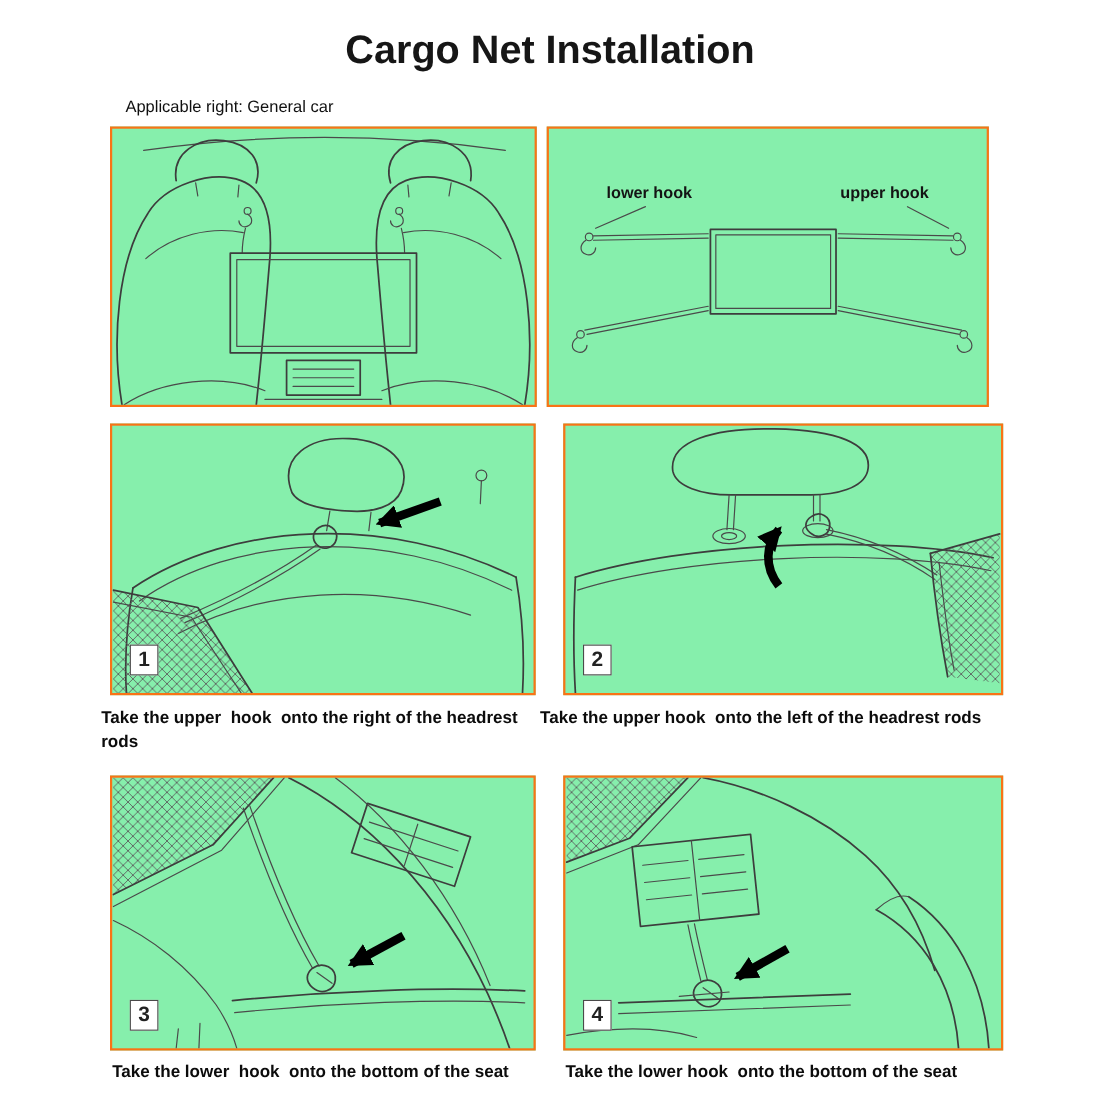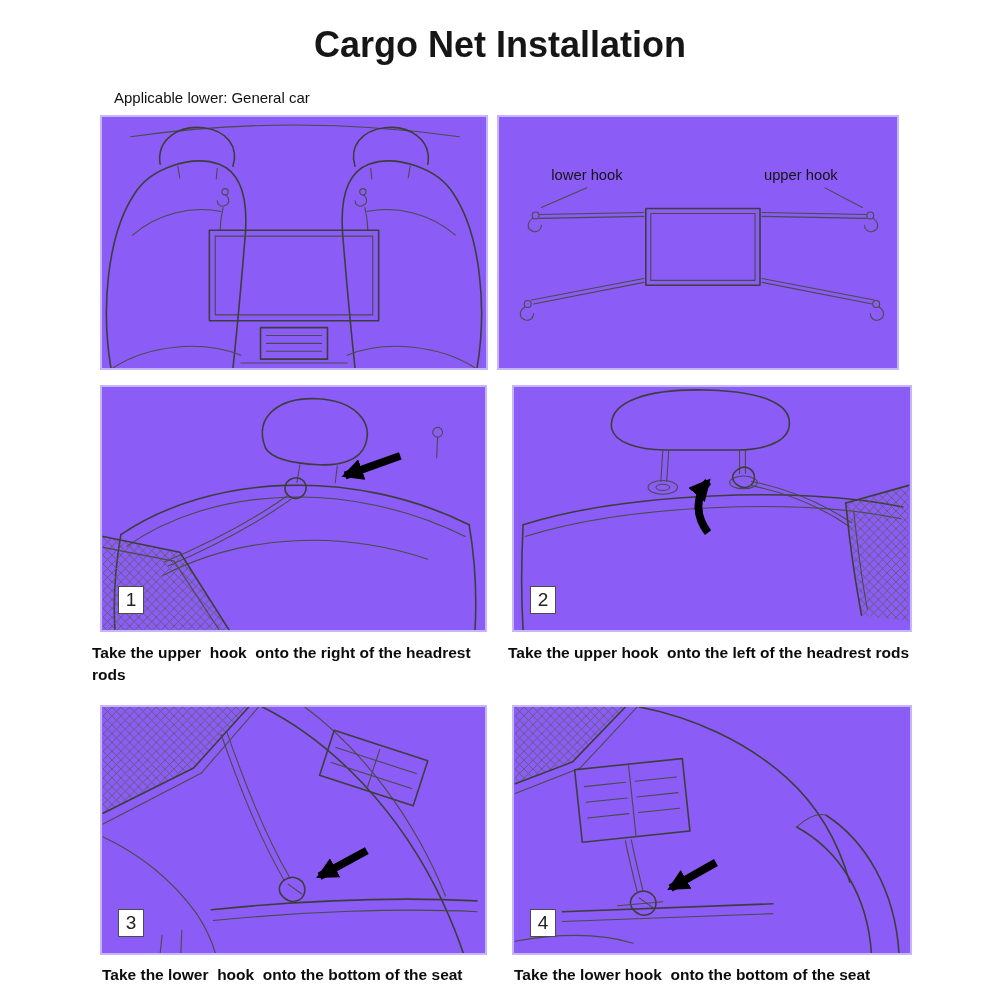--- a/index.html
+++ b/index.html
@@ -6,21 +6,21 @@
   html,body { background:#ffffff; }
   body { font-family:"Liberation Sans","DejaVu Sans",sans-serif; color:#101010; }
   .page { position:relative; width:1000px; height:1000px; background:#ffffff; overflow:hidden; }
 
   .title { position:absolute; top:24px; left:0; width:100%; text-align:center;
            font-size:36px; font-weight:700; color:#161616; }
 
   .subtitle { position:absolute; left:114px; top:89px; font-size:15px; color:#101010; }
   .subtitle .val { margin-left:4px; }
 
-  .panel { position:absolute; border:2px solid #c4b5fd; background:#8b5cf6; }
+  .panel { position:absolute; border:2px solid #f97316; background:#86efac;font-weight:bold; }
   .panel svg { position:absolute; left:0; top:0; width:100%; height:100%; display:block; }
 
   .lineart { stroke:#3d3d3d; stroke-width:1.6; fill:none; stroke-linecap:round; stroke-linejoin:round; }
   .thin    { stroke:#4a4a4a; stroke-width:1.1; fill:none; stroke-linecap:round; stroke-linejoin:round; }
   .arrow   { stroke:#000000; stroke-width:8; fill:none; stroke-linecap:butt; }
 
   svg text { font-family:"Liberation Sans","DejaVu Sans",sans-serif; font-size:15px; fill:#141414; }
 
   .caption { position:absolute; font-size:15.5px; font-weight:600; color:#0c0c0c;
              line-height:1.4; white-space:pre-wrap; }
@@ -30,21 +30,21 @@
               font-size:19px; color:#222; background:#fff; }
 </style>
 </head>
 <body>
 
 <div class="page">
 
   <div class="title">Cargo Net Installation</div>
 
   <div class="subtitle">
-    <span>Applicable lower:</span><span class="val">General car</span>
+    <span>Applicable right:</span><span class="val">General car</span>
   </div>
 
   <div class="panel" style="left:100px;top:115px;width:388px;height:255px;">
     <svg viewBox="0 0 388 255">
       <defs>
         <pattern id="netA" width="9" height="9" patternUnits="userSpaceOnUse">
           <path d="M0 9 L9 0 M0 0 L9 9" stroke="#5a5a5a" stroke-width="0.8" fill="none"></path>
         </pattern>
       </defs>
       <g class="thin">
@@ -206,21 +206,21 @@
         <path class="lineart" d="M336 118 L400 100"></path>
         <path class="lineart" d="M336 118 C 340 160 346 200 352 232"></path>
         <path class="thin" d="M344 126 C 348 162 352 196 358 226"></path>
       </g>
       <path class="arrow" d="M196 148 C 182 130 184 110 196 96" marker-end="url(#ah2)"></path>
     </svg>
     <div class="step-num">2</div>
   </div>
 
   <div class="caption" style="left:92px;top:642px;width:400px;">Take the upper  hook  onto the right of the headrest rods</div>
-  <div class="caption" style="left:508px;top:642px;width:440px;">Take the upper hook  onto the left of the headrest rods</div>
+  <div class="caption" style="left:491px;top:642px;width:440px;">Take the upper hook  onto the left of the headrest rods</div>
 
   <div class="panel" style="left:100px;top:705px;width:387px;height:250px;">
     <svg viewBox="0 0 387 250">
       <defs>
         <pattern id="net3" width="9" height="9" patternUnits="userSpaceOnUse">
           <path d="M0 9 L9 0 M0 0 L9 9" stroke="#5a5a5a" stroke-width="0.8" fill="none"></path>
         </pattern>
         <marker id="ah3" markerUnits="userSpaceOnUse" markerWidth="22" markerHeight="22" refX="18" refY="11" orient="auto">
           <path d="M0 0 L22 11 L0 22 Z" fill="#000"></path>
         </marker>

